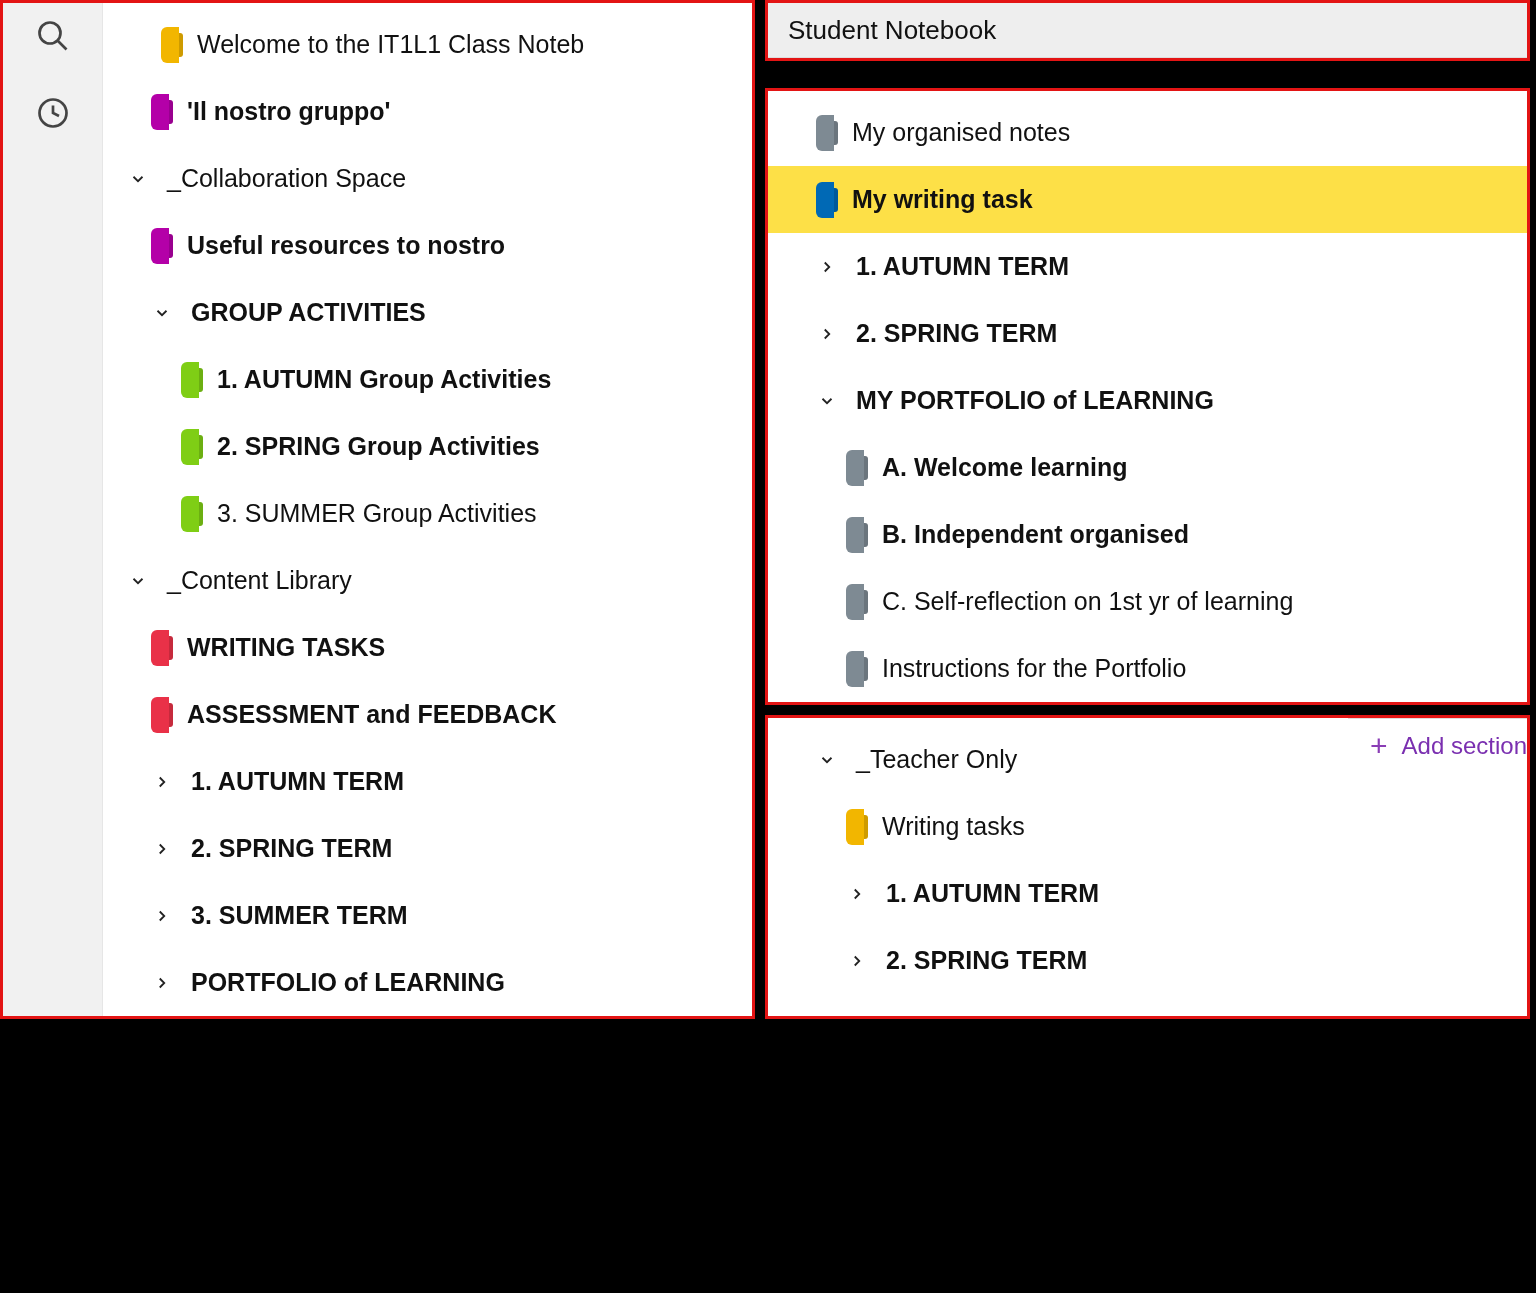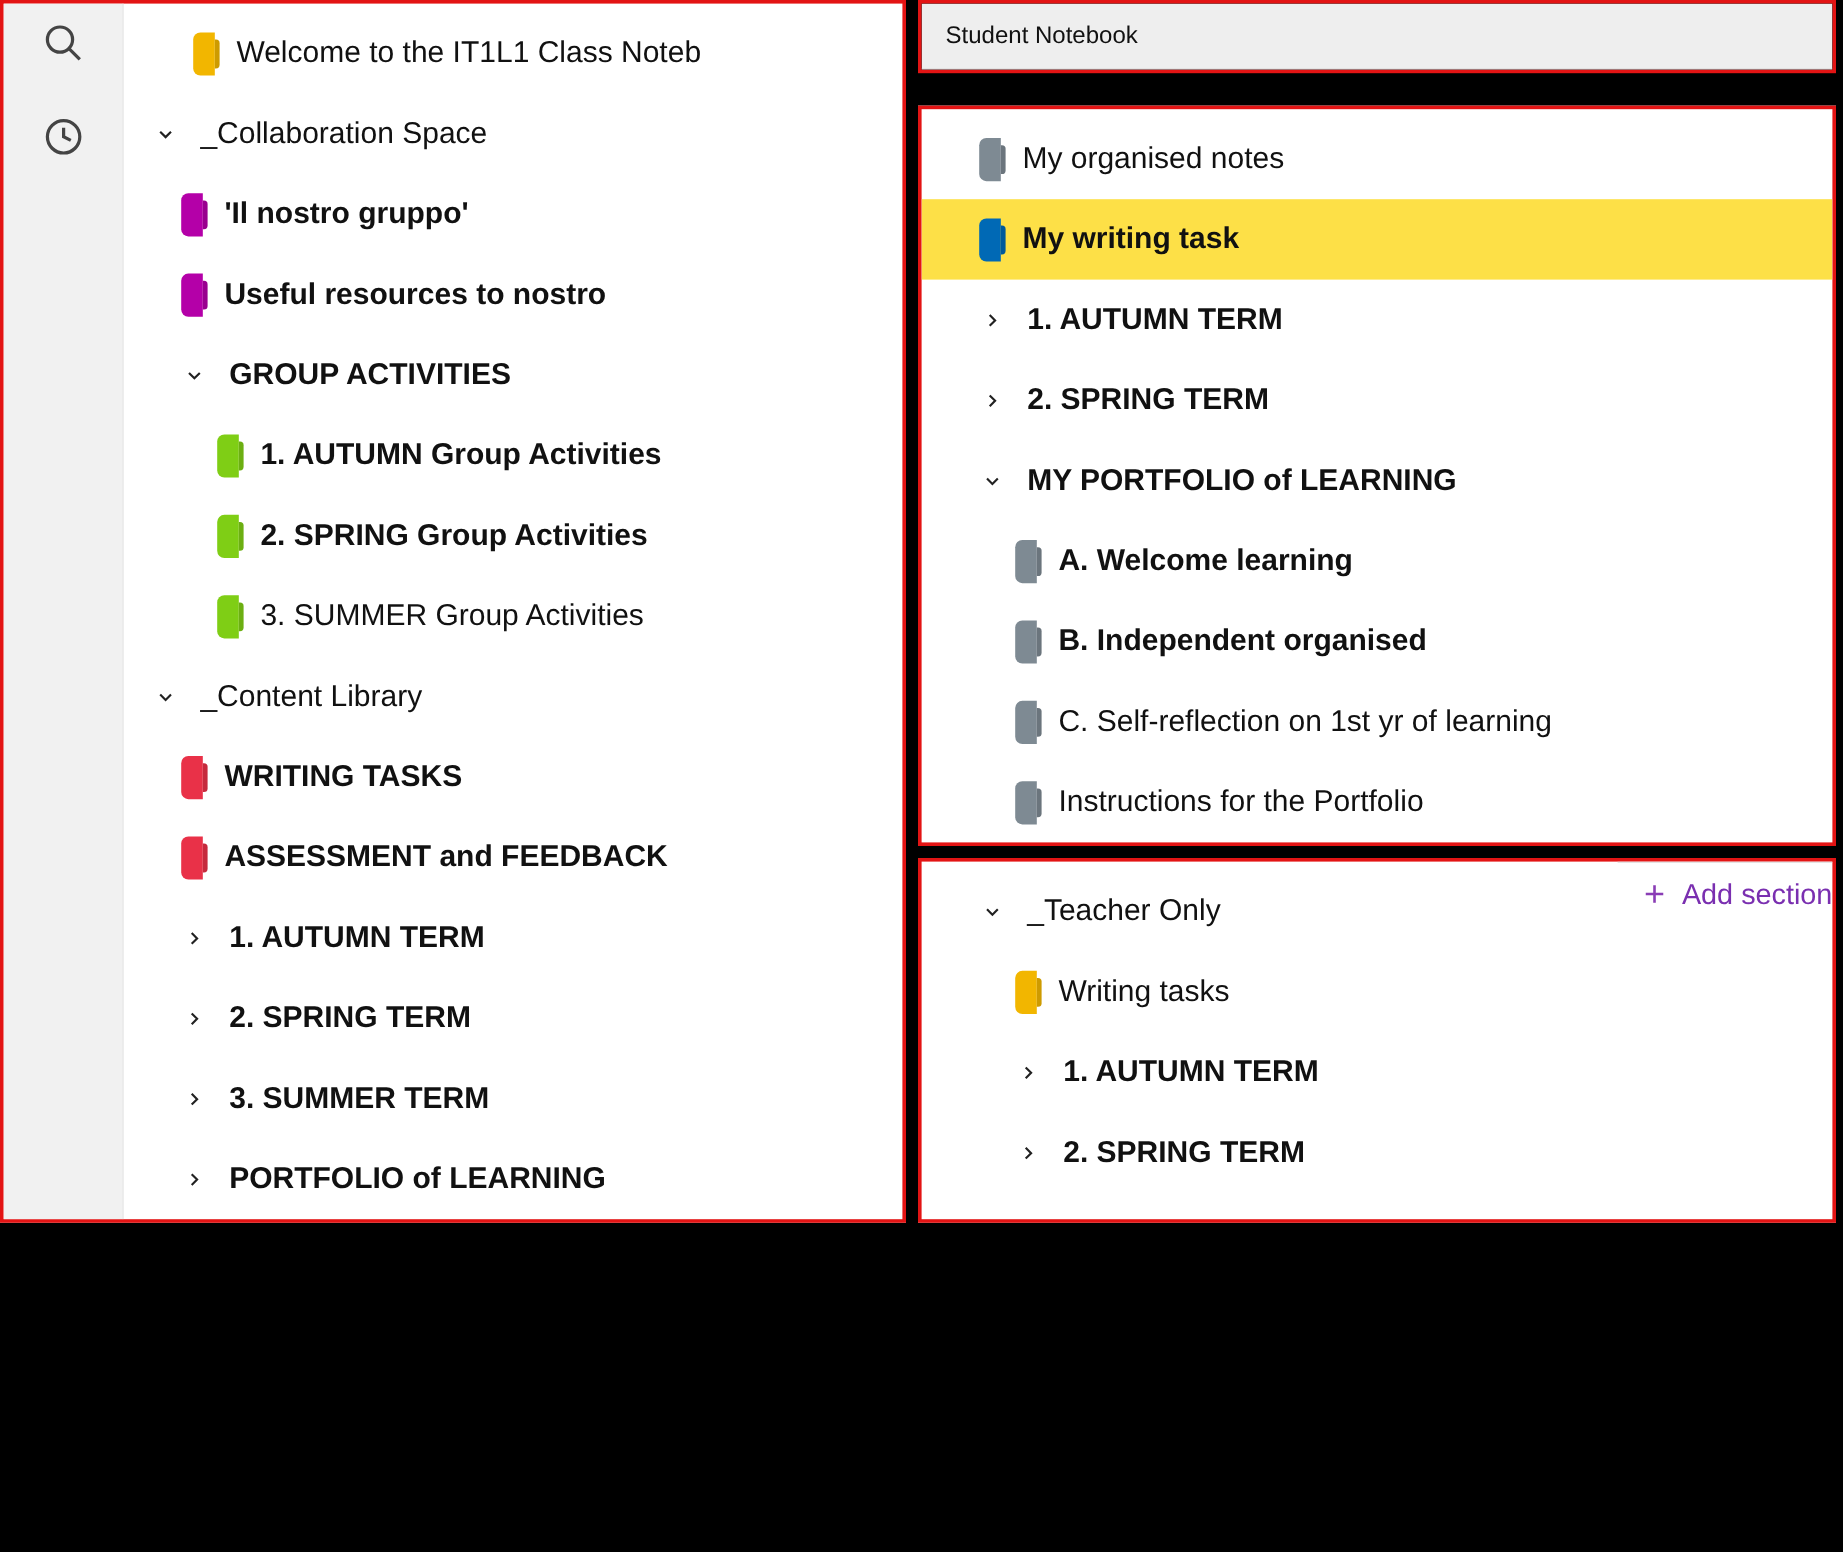--- a/index.html
+++ b/index.html
@@ -66,21 +66,21 @@
       background:inherit;
       filter:brightness(0.85);
     }
     .lbl{ font-size:25px; }
     .bold{ font-weight:600;}
     .header{
       background:#eeeeee;
       height:55px;
       display:flex; align-items:center;
       padding-left:20px;
-      font-size:20px;
+      font-size:26px;
       border-bottom:1px solid #ddd;
     }
     .panel.right-top{ grid-column:2; grid-row:1; display:flex; flex-direction:column;}
     .panel.right-mid{ grid-column:2; grid-row:2; display:flex; flex-direction:column;margin-top:17px;}
     .panel.right-bot{ grid-column:2; grid-row:3; display:flex; flex-direction:row;}
     .addsec{
       border-top:1px solid #ddd;
       height:55px;
       display:flex; align-items:center;
       padding-left:22px; gap:14px;
@@ -117,32 +117,32 @@
       </span>
     </div>
     <div class="nav">
 
       <div class="row">
         <span class="chev"></span>
         <span class="tab c-yellow"></span>
         <span class="lbl">Welcome to the IT1L1 Class Noteb</span>
       </div>
 
-      <div class="row indent1">
-        <span class="chev">
-            <svg viewBox="0 0 24 24">
-              <polyline points="6 9 12 15 18 9"></polyline>
-            </svg>
-          </span>
-        <span class="lbl">_Collaboration Space</span>
-      </div>
-
       <div class="row indent2">
         <span class="tab c-magenta"></span>
         <span class="lbl bold">'Il nostro gruppo'</span>
+      </div>
+
+      <div class="row indent1">
+        <span class="chev">
+            <svg viewBox="0 0 24 24">
+              <polyline points="6 9 12 15 18 9"></polyline>
+            </svg>
+          </span>
+        <span class="lbl">_Collaboration Space</span>
       </div>
 
       <div class="row indent2">
         <span class="tab c-magenta"></span>
         <span class="lbl bold">Useful resources to nostro</span>
       </div>
 
       <div class="row indent2">
         <span class="chev">
             <svg viewBox="0 0 24 24">

